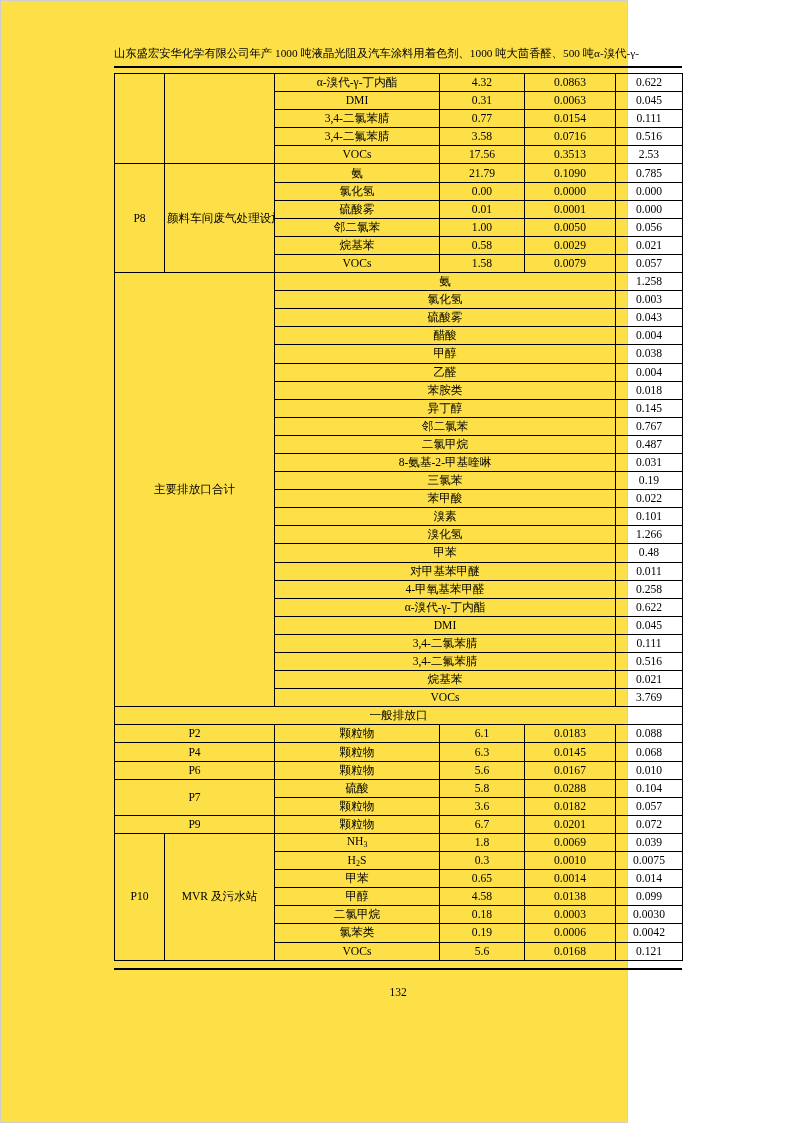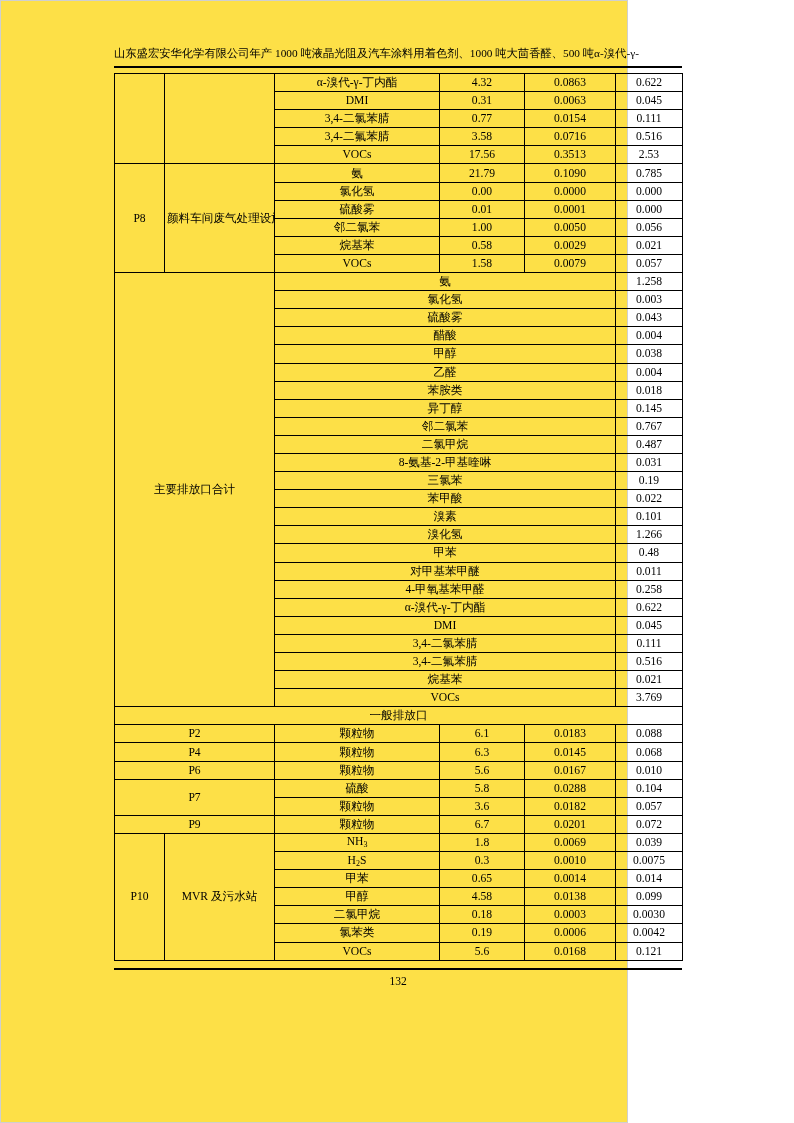--- a/index.html
+++ b/index.html
@@ -70,21 +70,21 @@
   sub { font-size: 8px; vertical-align: baseline; position: relative; top: 2px; }
   
   .foot-rule {
     border-top: 2.2px solid #000;
     margin-top: 7px;
     width: 568px;
   }
   .page-num {
     text-align: center;
     font-size: 11.5px;
-    padding-top: 5px;
+    padding-top: 16px;
   }
 </style>
 </head>
 <body>
 
 <div class="page">
   <div class="content">
 
     <div class="doc-header">
       <div>山东盛宏安华化学有限公司年产 1000 吨液晶光阻及汽车涂料用着色剂、1000 吨大茴香醛、500 吨α-溴代-γ-</div>

